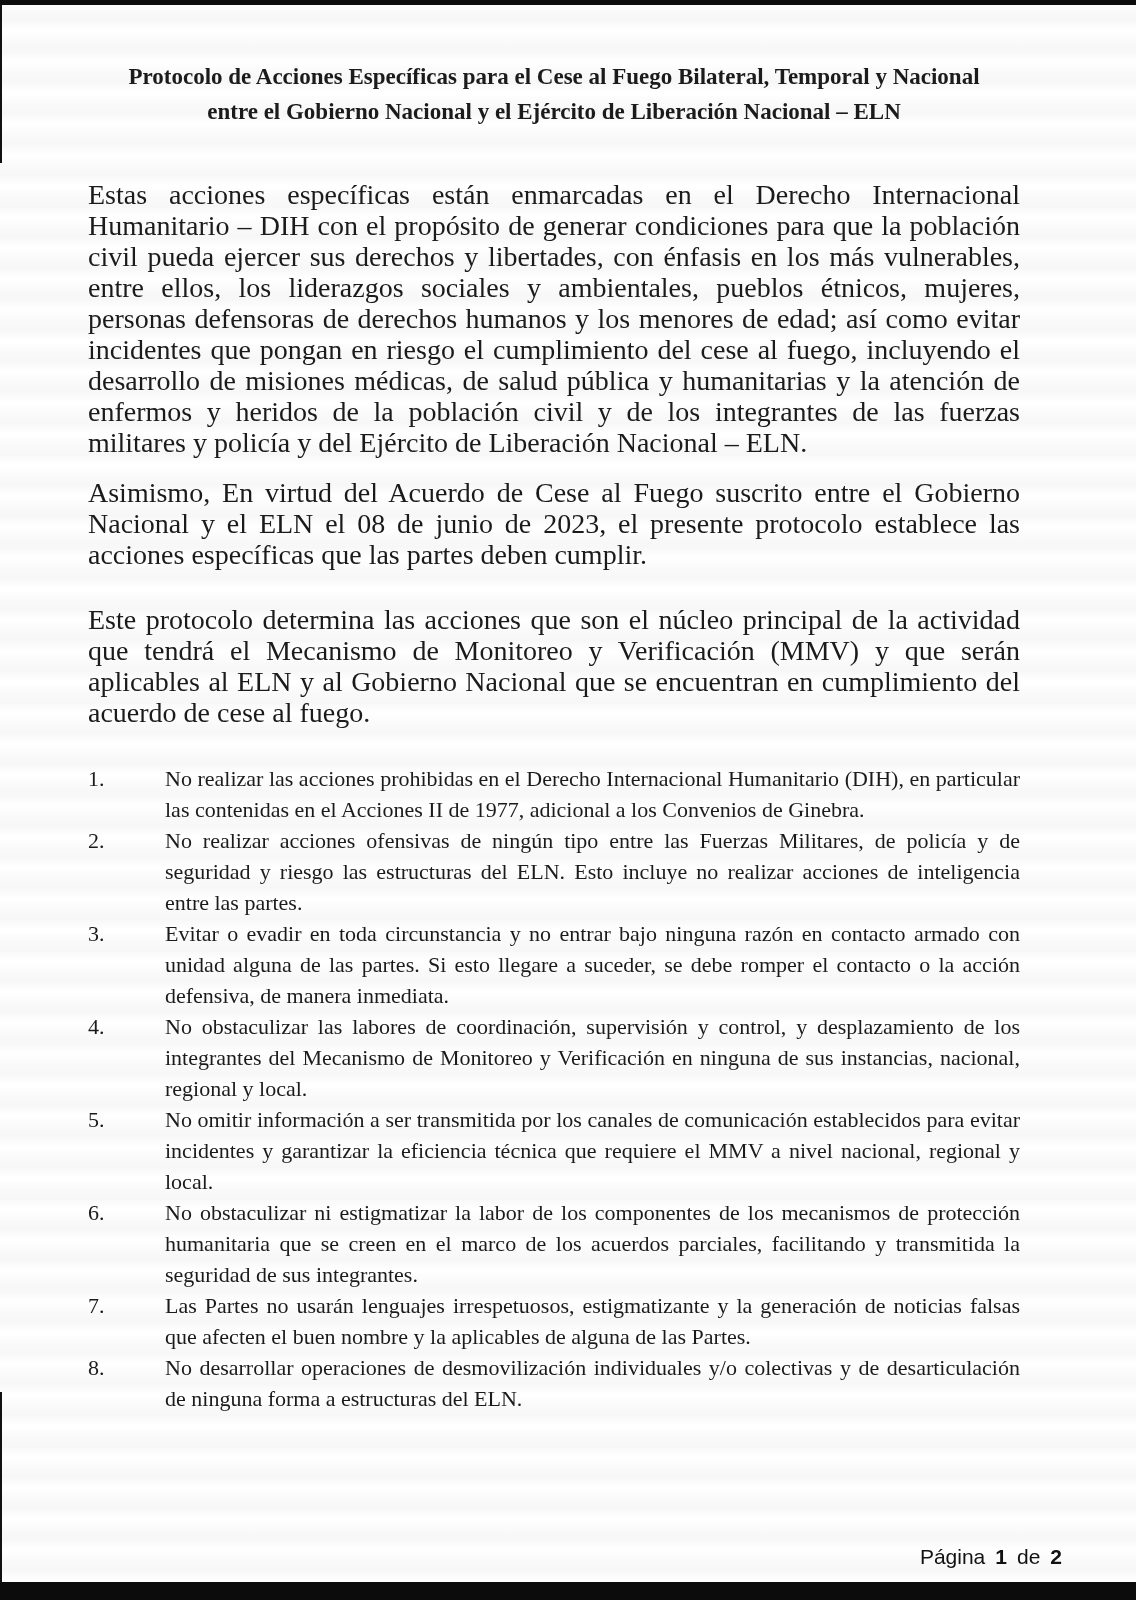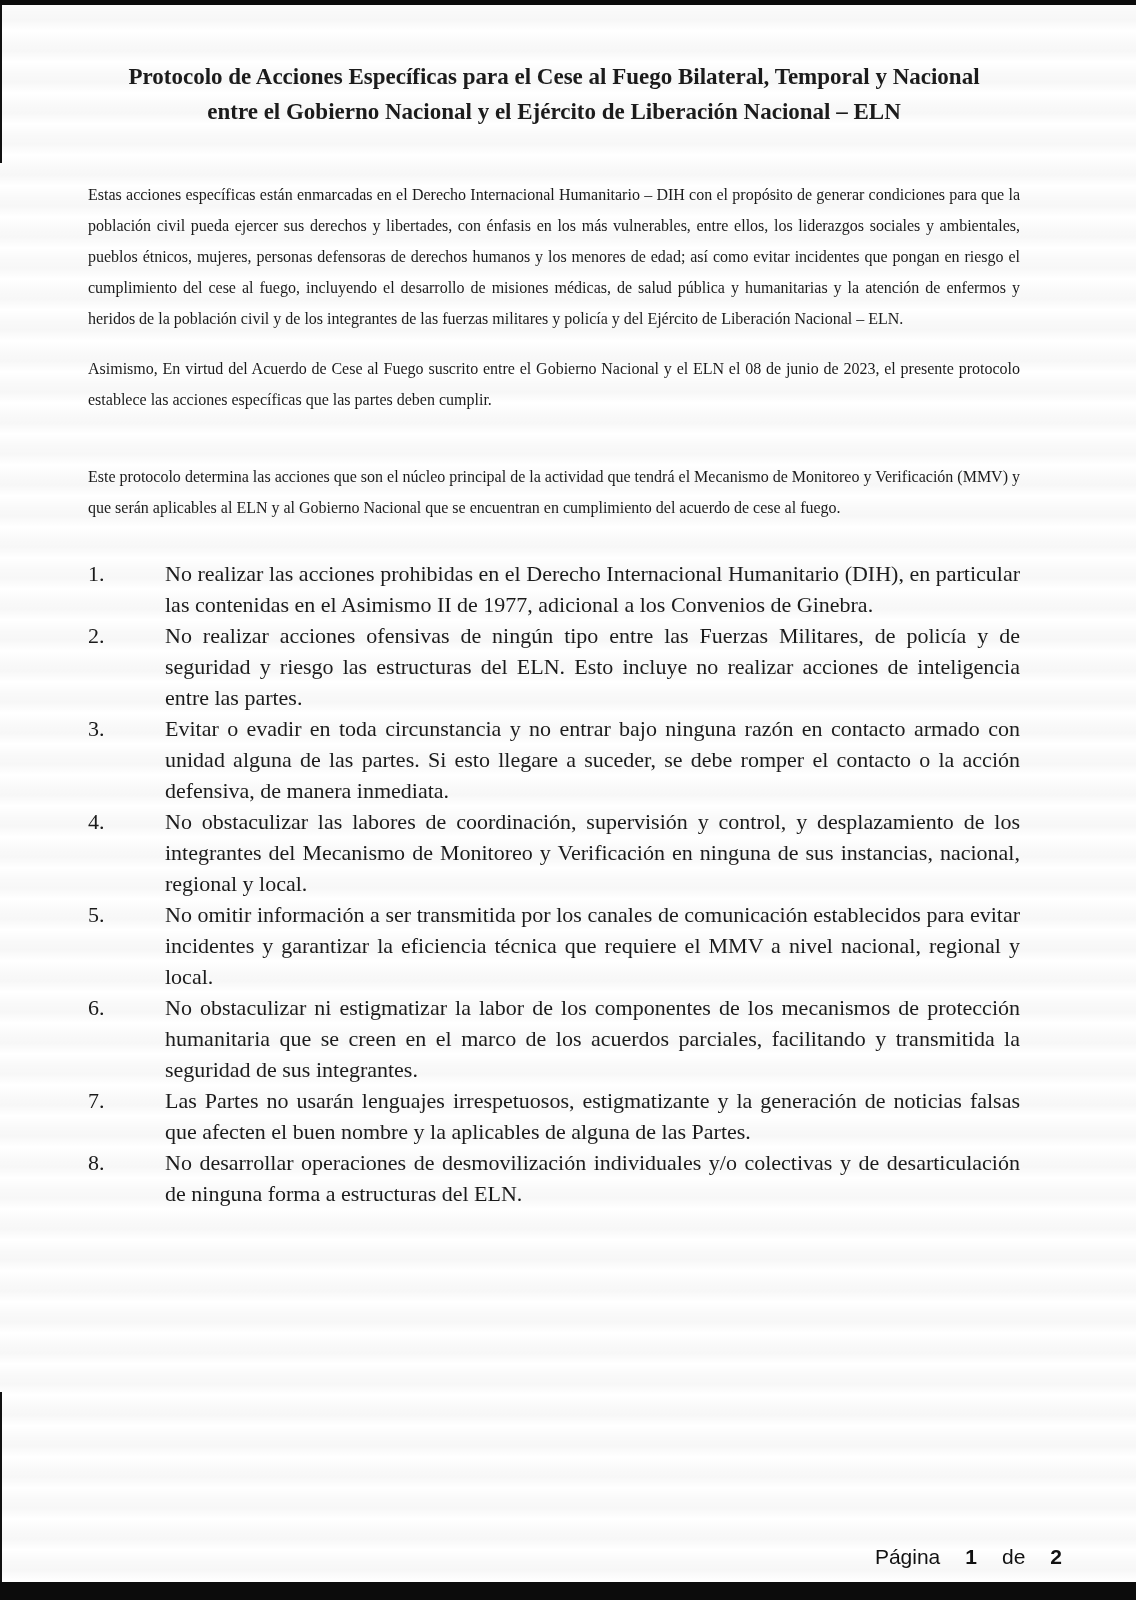--- a/index.html
+++ b/index.html
@@ -48,28 +48,28 @@
   .doc-title {
     font-size: 23px;
     line-height: 35px;
     font-weight: bold;
     text-align: center;
     margin: 59px auto 0 auto;
     max-width: 905px;
   }
 
   .para {
-    font-size: 16px;
+    font-size: 28px;
     line-height: 31px;
     text-align: justify;
     margin: 0;
   }
   .para-1 { margin-top: 50px; }
   .para-2 { margin-top: 19px; }
-  .para-3 { margin-top: 46px; }
+  .para-3 { margin-top: 34px; }
   .para-4 { margin-top: 55px; }
 
   .commitments {
     margin-top: 35px;
   }
   .list-item {
     display: flex;
     font-size: 22px;
     line-height: 31px;
   }
@@ -84,21 +84,21 @@
 
   .page-footer {
     position: absolute;
     top: 1544px;
     right: 74px;
     font-family: "Liberation Sans", sans-serif;
     font-size: 21px;
     line-height: 26px;
     color: #111;
     display: flex;
-    gap: 25px;
+    gap: 10px;
     align-items: baseline;
   }
   .page-footer .bold { font-weight: 700; }
 </style>
 </head>
 <body>
 
 <div>
 
   <div class="scan-edge-top"></div>
@@ -114,21 +114,21 @@
 
     <p class="para para-2">Asimismo, En virtud del Acuerdo de Cese al Fuego suscrito entre el Gobierno Nacional y el ELN el 08 de junio de 2023, el presente protocolo establece las acciones específicas que las partes deben cumplir.</p>
 
     <p class="para para-3">Este protocolo determina las acciones que son el núcleo principal de la actividad que tendrá el Mecanismo de Monitoreo y Verificación (MMV) y que serán aplicables al ELN y al Gobierno Nacional que se encuentran en cumplimiento del acuerdo de cese al fuego.</p>
 
 
     <div class="commitments">
 
       <div class="list-item">
         <span class="num">1.</span>
-        <div class="txt">No realizar las acciones prohibidas en el Derecho Internacional Humanitario (DIH), en particular las contenidas en el Asimismo II de 1977, adicional a los Convenios de Ginebra.</div>
+        <div class="txt">No realizar las acciones prohibidas en el Derecho Internacional Humanitario (DIH), en particular las contenidas en el Acciones II de 1977, adicional a los Convenios de Ginebra.</div>
       </div>
 
       <div class="list-item">
         <span class="num">2.</span>
         <div class="txt">No realizar acciones ofensivas de ningún tipo entre las Fuerzas Militares, de policía y de seguridad y riesgo las estructuras del ELN. Esto incluye no realizar acciones de inteligencia entre las partes.</div>
       </div>
 
       <div class="list-item">
         <span class="num">3.</span>
         <div class="txt">Evitar o evadir en toda circunstancia y no entrar bajo ninguna razón en contacto armado con unidad alguna de las partes. Si esto llegare a suceder, se debe romper el contacto o la acción defensiva, de manera inmediata.</div>

